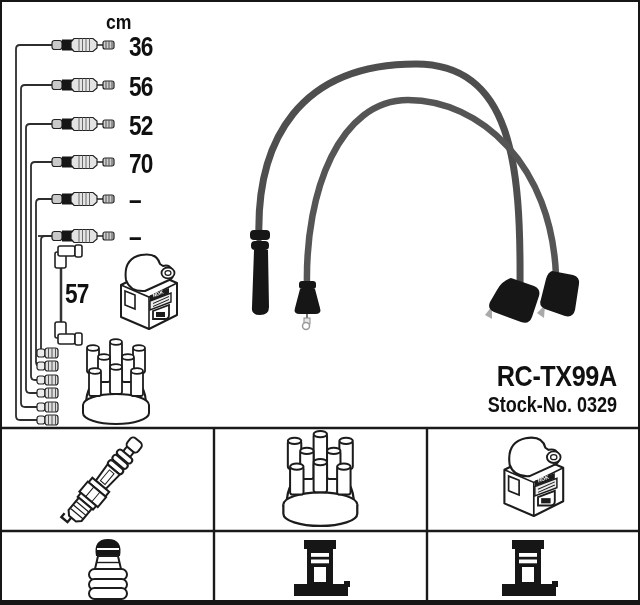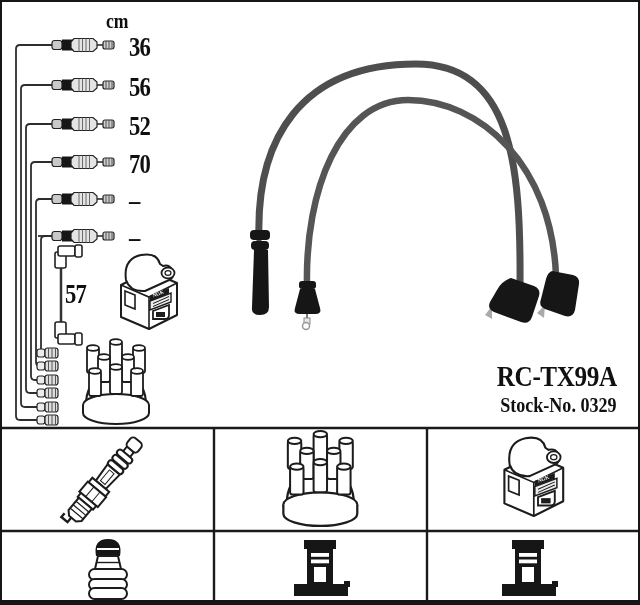--- a/index.html
+++ b/index.html
@@ -1,19 +1,19 @@
 <!DOCTYPE html>
 <html><head>
 <meta charset="utf-8">
 <style>
   html,body{margin:0;padding:0;background:#e8e8e8;}
   .stage{
     position:relative;width:640px;height:605px;background:#fff;
     box-sizing:border-box;border:2px solid #161616;border-bottom-width:5px;
-    font-family:Liberation Serif, serif;overflow:hidden;
+    font-family:Liberation Sans, sans-serif;overflow:hidden;
   }
   .art{position:absolute;left:0;top:0;}
   .lbl{position:absolute;color:#101010;font-weight:700;white-space:nowrap;
        transform:scaleX(.84);transform-origin:left center;}
   .unit{left:104px;top:9px;font-size:21px;line-height:1;}
   .num{font-size:27px;line-height:1;letter-spacing:-1px;left:127px;}
   .n0{top:32px}.n1{top:72px}.n2{top:111px}.n3{top:149px}.n4{top:185px}.n5{top:222px}
   .coilnum{left:63px;top:279px;font-size:27px;line-height:1;letter-spacing:-1px;}
   .pn{position:absolute;right:21px;top:359px;color:#101010;font-weight:700;
       font-size:30px;line-height:1;letter-spacing:-.5px;white-space:nowrap;

